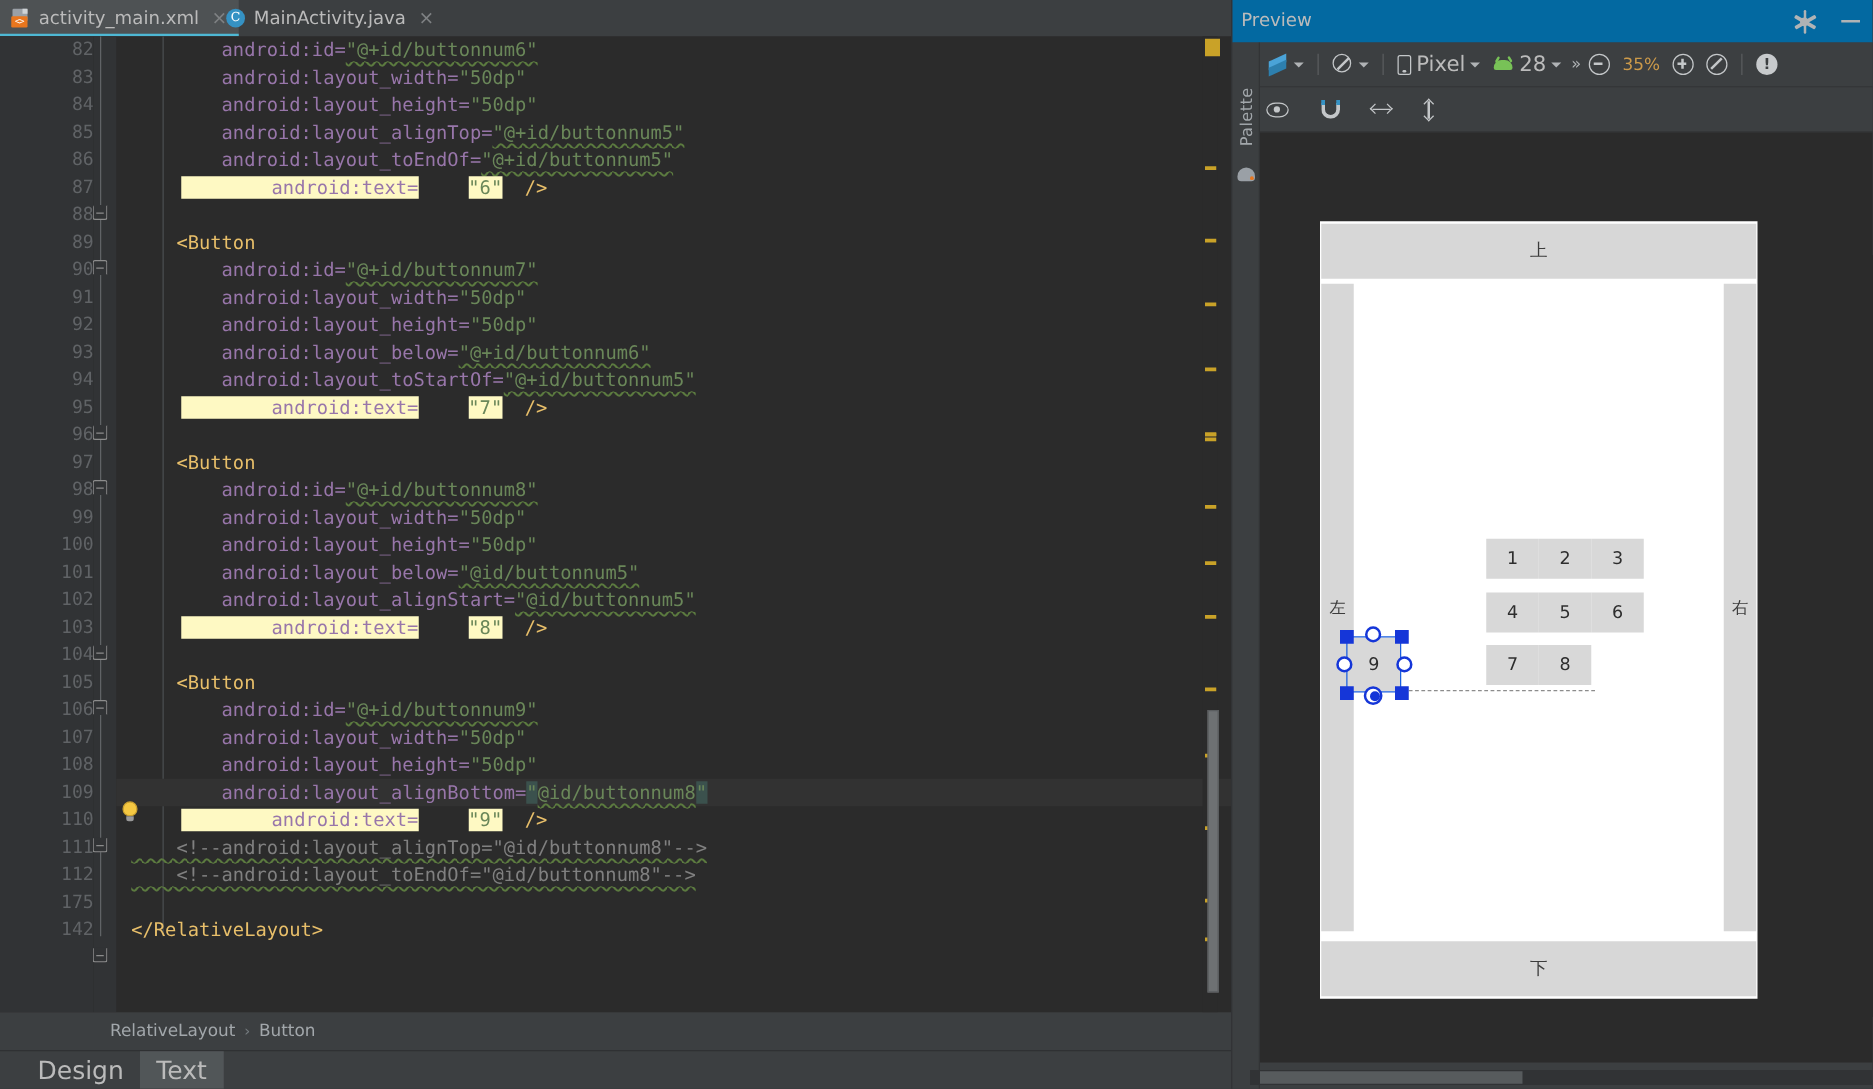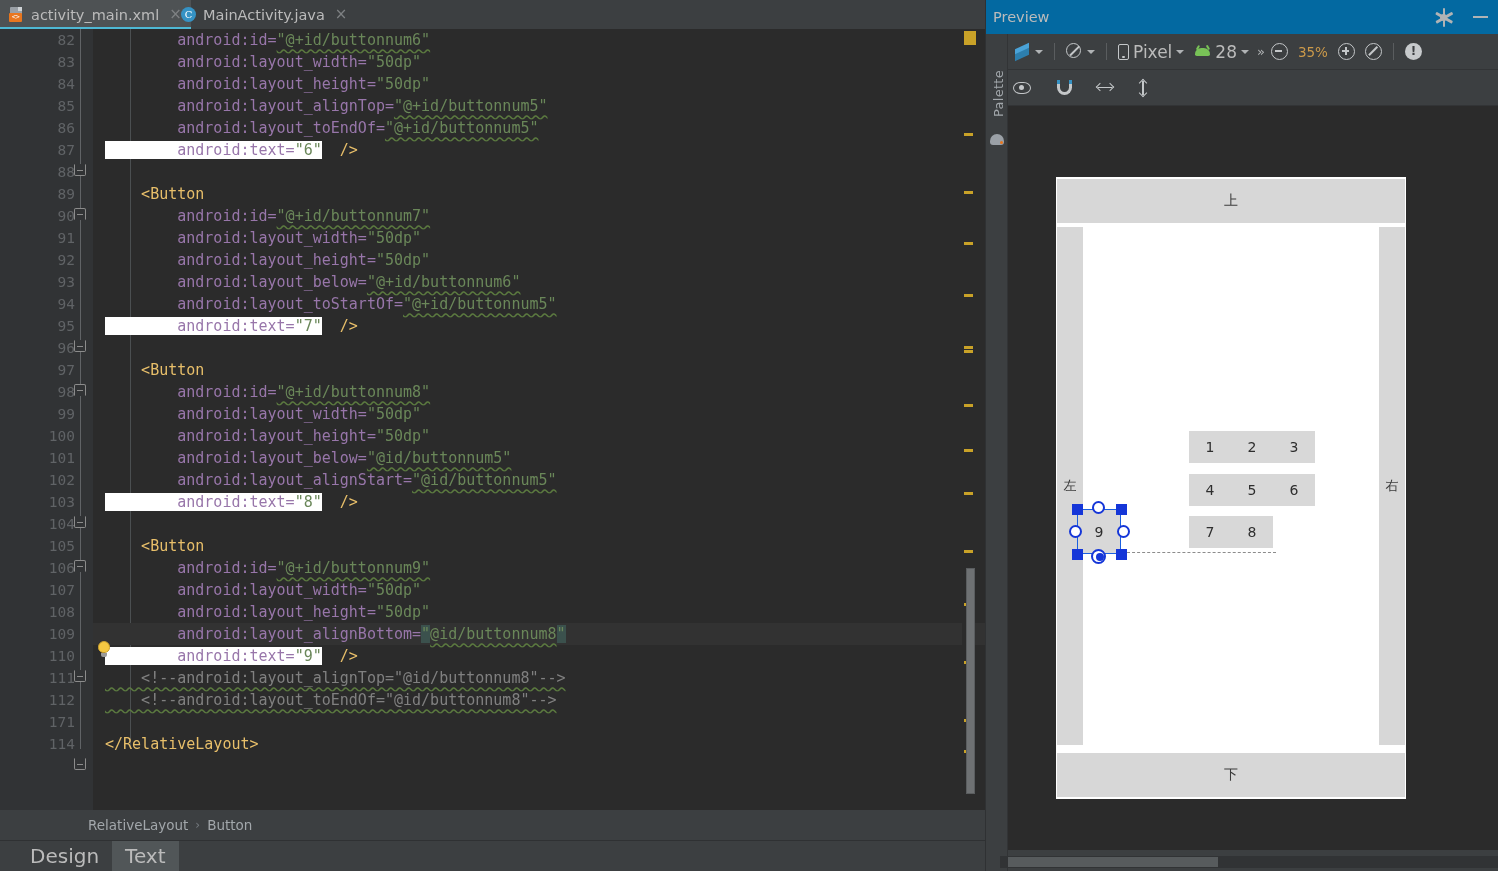--- a/index.html
+++ b/index.html
@@ -99,21 +99,21 @@
   }
   .ltext { position: absolute; left: 93px; color: #a9b7c6; }
 
   
   .s-attr  { color: #9876aa; }           
   .s-eq    { color: #a9b7c6; }
   .s-val   { color: #6a8759; }           
   .s-tag   { color: #e8bf6a; }           
   .s-slash { color: #e8bf6a; }
   .s-cmt   { color: #808080; }           
-  .s-hl    { background: #ffffff; }      
+  .s-hl    { background: #fef9c3; margin-left: 40px; }      
   .s-brace { background: #3b514d; }      
 
   .squig {
     text-decoration: underline;
     text-decoration-style: wavy;
     text-decoration-color: #5b7a3f;
     text-underline-offset: 3px;
   }
   .caret-line {
     position: absolute; left: 93px; width: 892px; height: 22px;
@@ -512,22 +512,22 @@
           <div class="line" style="top: 462px;"><span class="lnum">103</span><span class="ltext"><span class="s-attr s-hl">        android:text=</span><span class="s-val s-hl">"8"</span><span class="s-eq">  </span><span class="s-slash">/&gt;</span></span></div>
           <div class="line" style="top: 484px;"><span class="lnum">104</span><span class="ltext"></span></div>
           <div class="line" style="top: 506px;"><span class="lnum">105</span><span class="ltext"><span class="s-tag">    &lt;Button</span></span></div>
           <div class="line" style="top: 528px;"><span class="lnum">106</span><span class="ltext"><span class="s-attr">        android:id=</span><span class="s-val squig">"@+id/buttonnum9"</span></span></div>
           <div class="line" style="top: 550px;"><span class="lnum">107</span><span class="ltext"><span class="s-attr">        android:layout_width=</span><span class="s-val">"50dp"</span></span></div>
           <div class="line" style="top: 572px;"><span class="lnum">108</span><span class="ltext"><span class="s-attr">        android:layout_height=</span><span class="s-val">"50dp"</span></span></div>
           <div class="line" style="top: 594px;"><span class="lnum">109</span><span class="ltext"><span class="s-attr">        android:layout_alignBottom=</span><span class="s-val s-brace">"</span><span class="s-val squig">@id/buttonnum8</span><span class="s-val s-brace">"</span></span></div>
           <div class="line" style="top: 616px;"><span class="lnum">110</span><span class="ltext"><span class="s-attr s-hl">        android:text=</span><span class="s-val s-hl">"9"</span><span class="s-eq">  </span><span class="s-slash">/&gt;</span></span></div>
           <div class="line" style="top: 638px;"><span class="lnum">111</span><span class="ltext"><span class="s-cmt squig">    &lt;!--android:layout_alignTop="@id/buttonnum8"--&gt;</span></span></div>
           <div class="line" style="top: 660px;"><span class="lnum">112</span><span class="ltext"><span class="s-cmt squig">    &lt;!--android:layout_toEndOf="@id/buttonnum8"--&gt;</span></span></div>
-          <div class="line" style="top: 682px;"><span class="lnum">171</span><span class="ltext"></span></div>
-          <div class="line" style="top: 704px;"><span class="lnum">114</span><span class="ltext"><span class="s-tag">&lt;/RelativeLayout&gt;</span></span></div>
+          <div class="line" style="top: 682px;"><span class="lnum">175</span><span class="ltext"></span></div>
+          <div class="line" style="top: 704px;"><span class="lnum">142</span><span class="ltext"><span class="s-tag">&lt;/RelativeLayout&gt;</span></span></div>
         </div>
 
       <div class="fold-g bottom" style="top:135px;"></div>
       <div class="fold-g top" style="top:179px;"></div>
       <div class="fold-g bottom" style="top:311px;"></div>
       <div class="fold-g top" style="top:355px;"></div>
       <div class="fold-g bottom" style="top:487px;"></div>
       <div class="fold-g top" style="top:531px;"></div>
       <div class="fold-g bottom" style="top:641px;"></div>
       <div class="fold-g bottom" style="top:729px;"></div>

